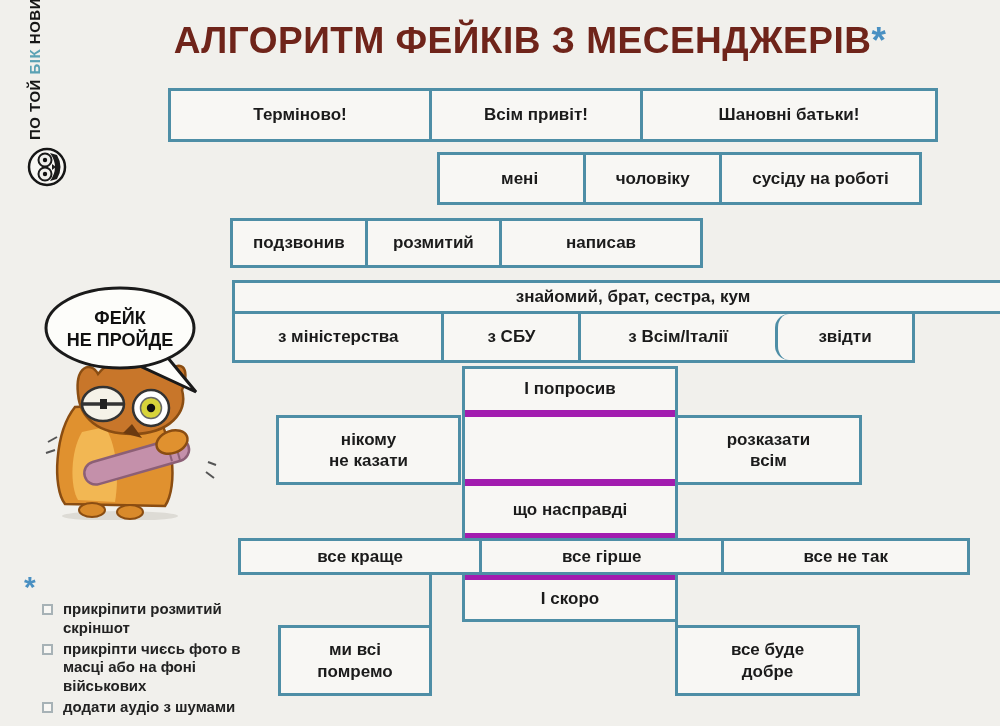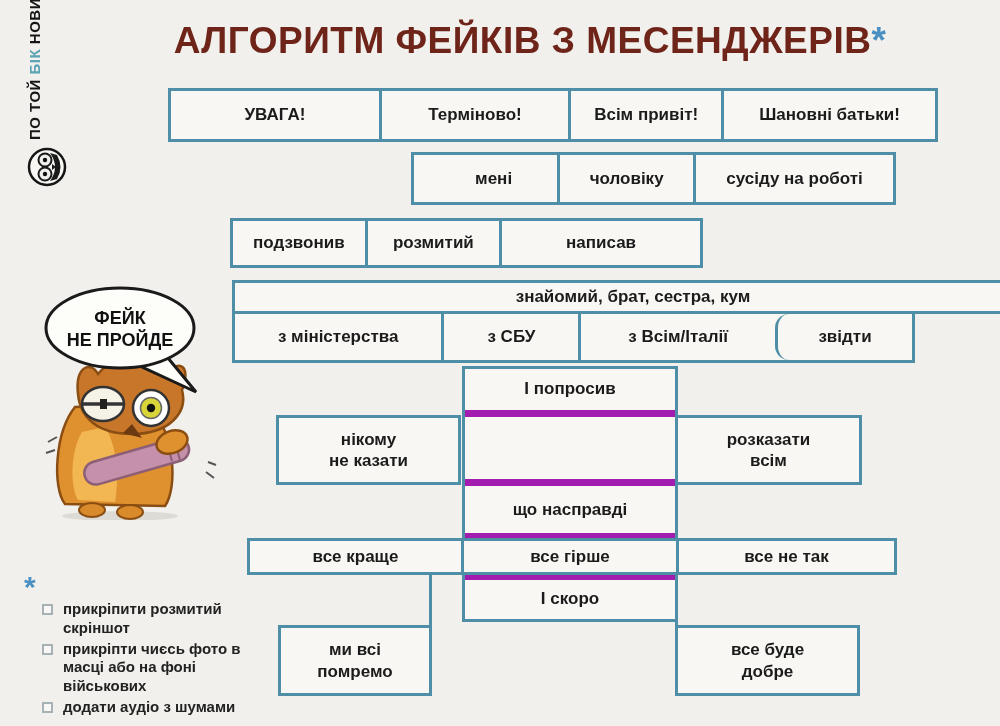--- a/index.html
+++ b/index.html
@@ -114,27 +114,26 @@
     <g>
       <path d="M148,76 L176,110 L120,84 Z" fill="#fdfdfa" stroke="#1a1a1a" stroke-width="3"></path>
       <ellipse cx="100" cy="46" rx="74" ry="40" fill="#fdfdfa" stroke="#1a1a1a" stroke-width="3"></ellipse>
       <text x="100" y="42" text-anchor="middle" font-family="Liberation Sans, sans-serif" font-size="18" font-weight="bold" fill="#111">ФЕЙК</text>
       <text x="100" y="64" text-anchor="middle" font-family="Liberation Sans, sans-serif" font-size="18" font-weight="bold" fill="#111">НЕ ПРОЙДЕ</text>
     </g>
   </svg>
 </div>
 
 <div class="abs row" style="left:168px;top:88px;width:770px;height:54px;">
-  <div class="cell" style="flex:212;">УВАГА!</div>
   <div class="cell" style="flex:190;">Терміново!</div>
   <div class="cell" style="flex:153;">Всім привіт!</div>
   <div class="cell" style="flex:215;">Шановні батьки!</div>
 </div>
 
-<div class="abs row" style="left:411px;top:152px;width:485px;height:53px;padding-left:16px;">
+<div class="abs row" style="left:437px;top:152px;width:485px;height:53px;padding-left:16px;">
   <div class="cell" style="flex:135;">мені</div>
   <div class="cell" style="flex:141;">чоловіку</div>
   <div class="cell" style="flex:209;">сусіду на роботі</div>
 </div>
 
 <div class="abs row" style="left:230px;top:218px;width:473px;height:50px;">
   <div class="cell" style="flex:135;">подзвонив</div>
   <div class="cell" style="flex:135;">розмитий</div>
   <div class="cell" style="flex:203;">написав</div>
 </div>
@@ -157,21 +156,21 @@
   <div class="ccell" style="flex:53;">що насправді</div>
   <div class="ccell" style="flex:37;"></div>
   <div class="ccell" style="flex:44;">І скоро</div>
 </div>
 
 <div class="abs box z2" style="left:276px;top:415px;width:185px;height:70px;">нікому
 не казати</div>
 <div class="abs box z2" style="left:675px;top:415px;width:187px;height:70px;">розказати
 всім</div>
 
-<div class="abs row z2" style="left:247px;top:538px;width:650px;height:37px;background:transparent;">
+<div class="abs row z2" style="left:238px;top:538px;width:732px;height:37px;background:transparent;">
   <div class="cell" style="flex:215;background:#f8f7f4;">все краще</div>
   <div class="cell" style="flex:216;background:#f8f7f4;">все гірше</div>
   <div class="cell" style="flex:219;background:#f8f7f4;">все не так</div>
 </div>
 
 <div class="abs vline" style="left:429px;top:575px;height:52px;"></div>
 <div class="abs vline" style="left:675px;top:575px;height:52px;"></div>
 
 <div class="abs box z2" style="left:278px;top:625px;width:154px;height:71px;">ми всі
 помремо</div>

